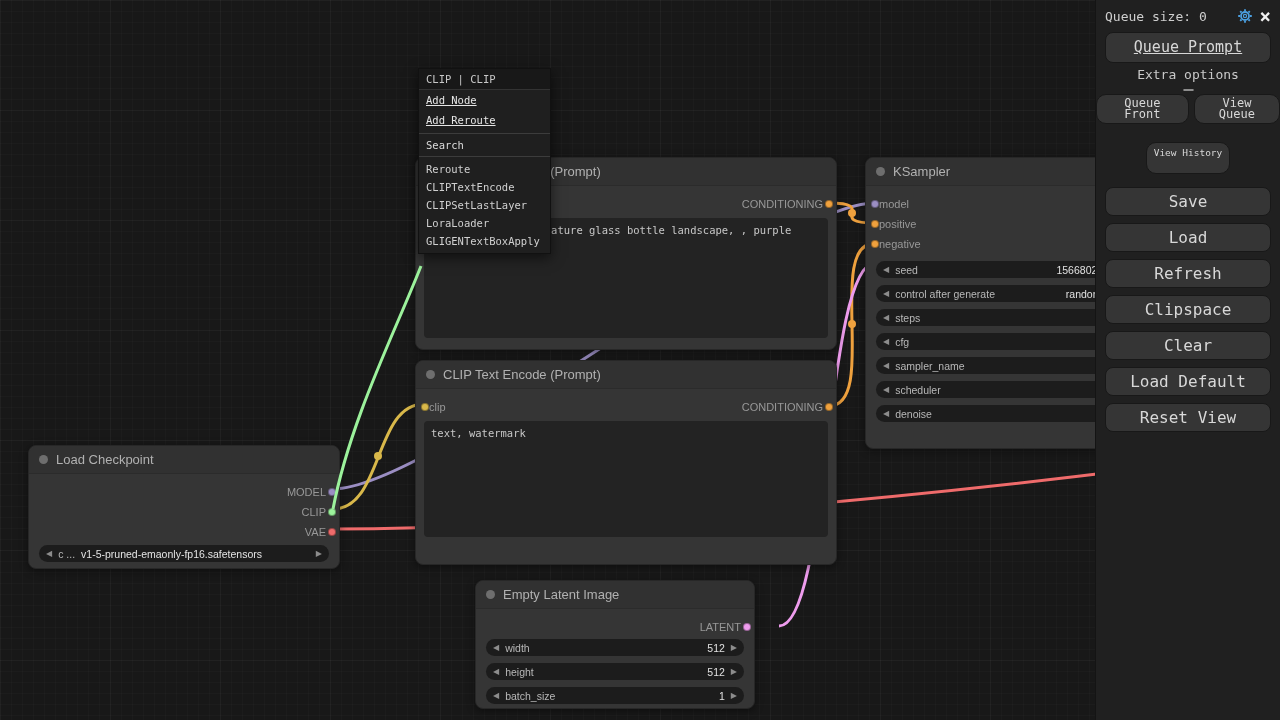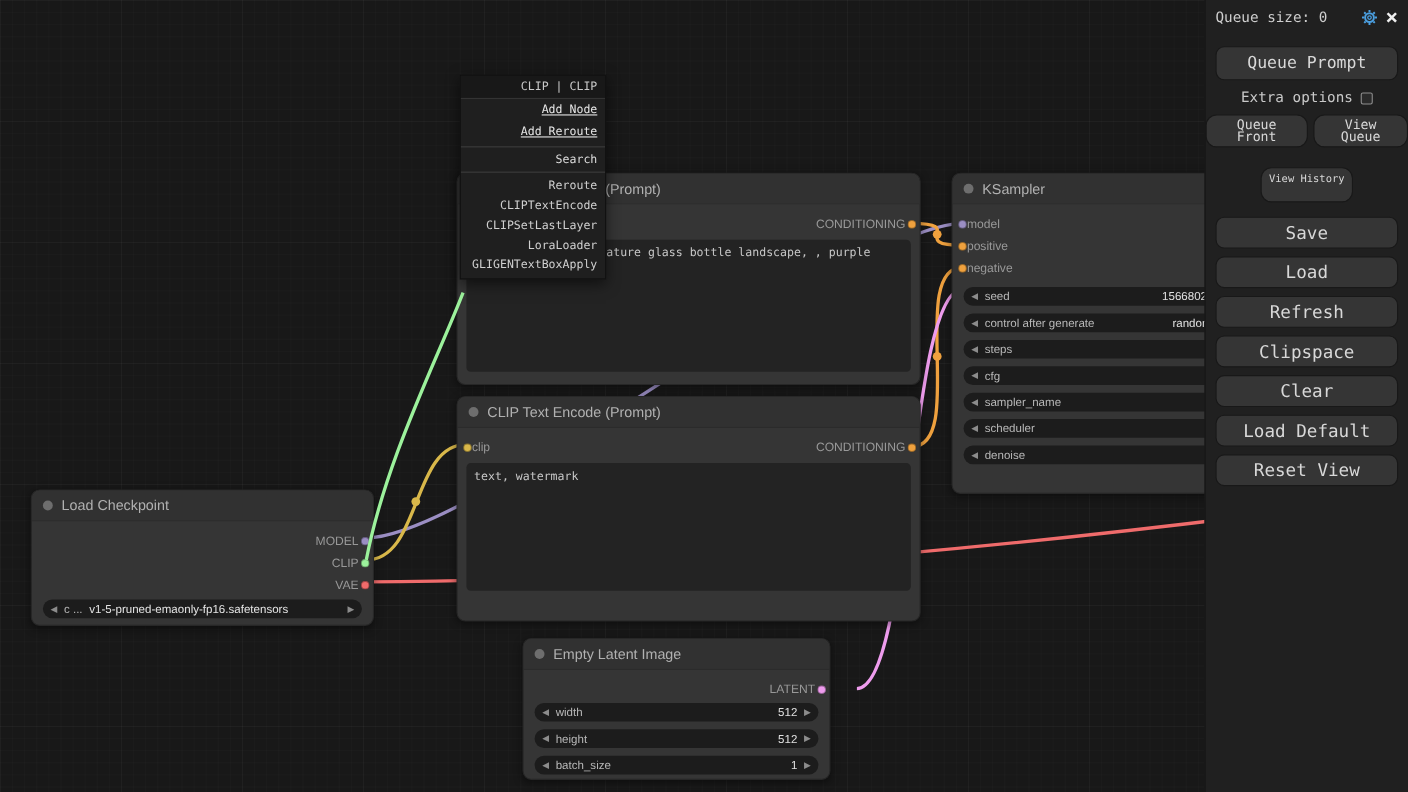--- a/index.html
+++ b/index.html
@@ -53,43 +53,42 @@
     margin:4px 8px; background:#232323; border-radius:4px; padding:5px 7px;
     font-family:"DejaVu Sans Mono",monospace; font-size:10.5px; color:#c7c7c7;
     line-height:1.45; overflow:hidden; white-space:pre-wrap; word-break:break-word;
   }
 
   
   .ctx-menu {
     position:absolute; left:418px; top:68px; width:133px; z-index:30;
     background:#1f1f1f; border:1px solid #111; box-shadow:0 4px 12px rgba(0,0,0,.55);
     font-family:"DejaVu Sans Mono",monospace;
-    text-align:right;
   }
   .ctx-title { padding:4px 7px; font-size:10.5px; color:#c9c9c9; background:#181818; border-bottom:1px solid #333; }
   .ctx-item { padding:4px 7px; font-size:10.5px; color:#e6e6e6;text-decoration:underline; }
   .ctx-search { padding:5px 7px; font-size:10.5px; color:#dcdcdc; border-top:1px solid #3c3c3c; border-bottom:1px solid #3c3c3c; margin-top:3px; }
   .ctx-sug { padding:3px 7px; font-size:10.5px; color:#d0d0d0; }
 
   
   .sidebar {
     position:absolute; left:1095px; top:0; width:185px; height:720px; z-index:40;
     background:#202020; border-left:1px solid #141414;
     font-family:"DejaVu Sans Mono",monospace; color:#d5d5d5;
   }
   .sb-top { display:flex; align-items:center; gap:7px; padding:8px 9px 2px 9px; font-size:13px; }
   .sb-queue-size { flex:1; color:#cfcfcf; }
   .sb-gear svg { display:block; }
   .sb-close { color:#f0f0f0; font-size:19px; line-height:14px; font-weight:bold; cursor:default; }
   .btn {
     background:#353535; border:1px solid #181818; border-radius:8px; color:#d8d8d8;
     text-align:center; font-family:inherit; display:block;
   }
-  .btn-primary { width:166px; height:31px; margin:16px auto 7px auto; font-size:15px; line-height:29px; }
-  .extra-row { display:flex; align-items:center; justify-content:center; gap:7px; font-size:13px; color:#c9c9c9; height:18px; }
+  .btn-primary { width:166px; height:31px; margin:6px auto 7px auto; font-size:15px; line-height:29px;text-decoration:underline; }
+  .extra-row { display:flex; align-items:center; justify-content:center; gap:7px; font-size:13px; color:#c9c9c9; height:18px;flex-direction:column; }
   .checkbox { width:11px; height:11px; border:1px solid #8d8d8d; border-radius:2px; background:#2a2a2a; }
   .small-row { display:flex; justify-content:center; gap:5px; margin-top:6px; }
   .btn-small { display:inline-block; font-size:12px; padding:3px 9px; border-radius:10px; line-height:11px; }
   .btn-history { width:84px; height:32px; margin:18px auto 13px auto; font-size:9.5px; line-height:12px; padding-top:4px; border-radius:10px; }
   .btn-big { width:166px; height:29px; margin:0 auto 7px auto; font-size:16px; line-height:27px; }
 </style>
 </head>
 <body>
 
 <svg class="wires" width="1280" height="720">

